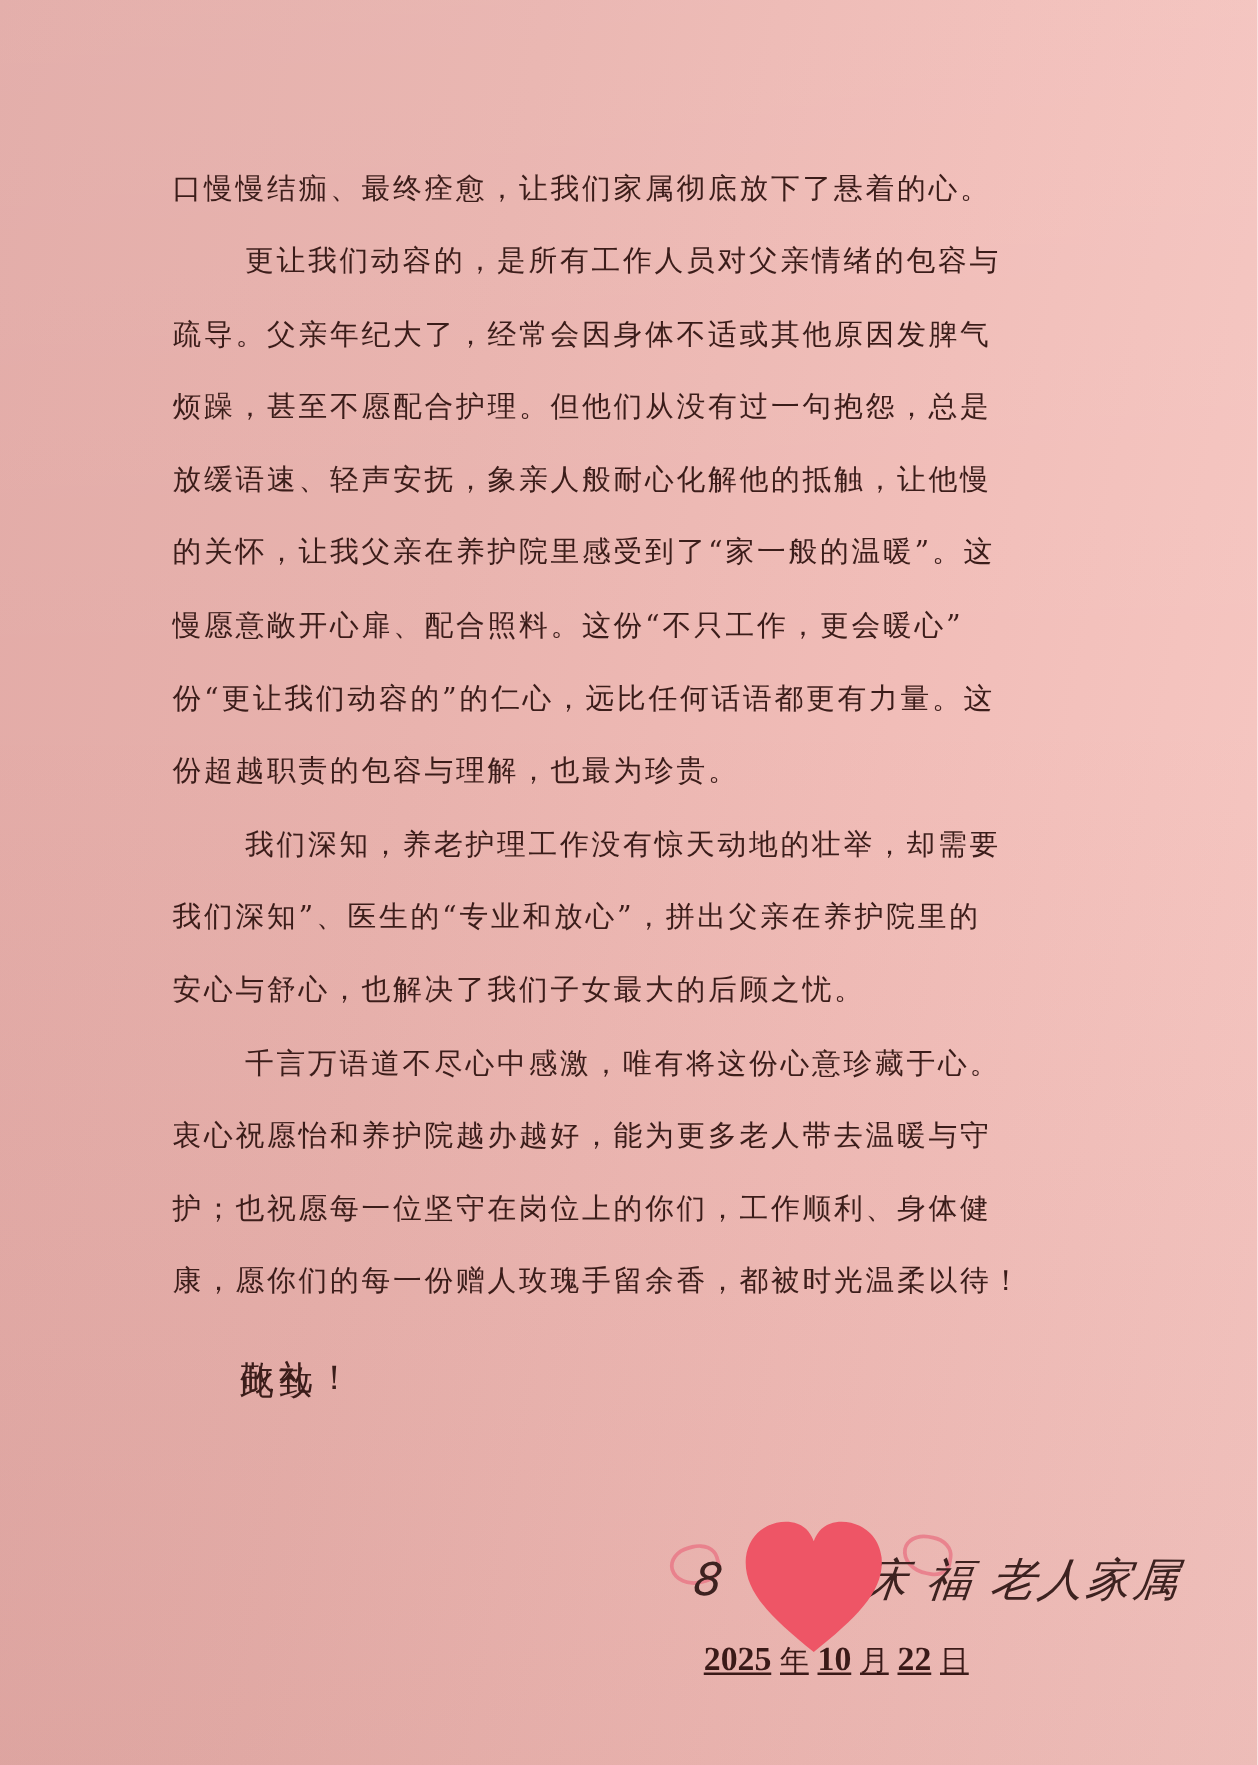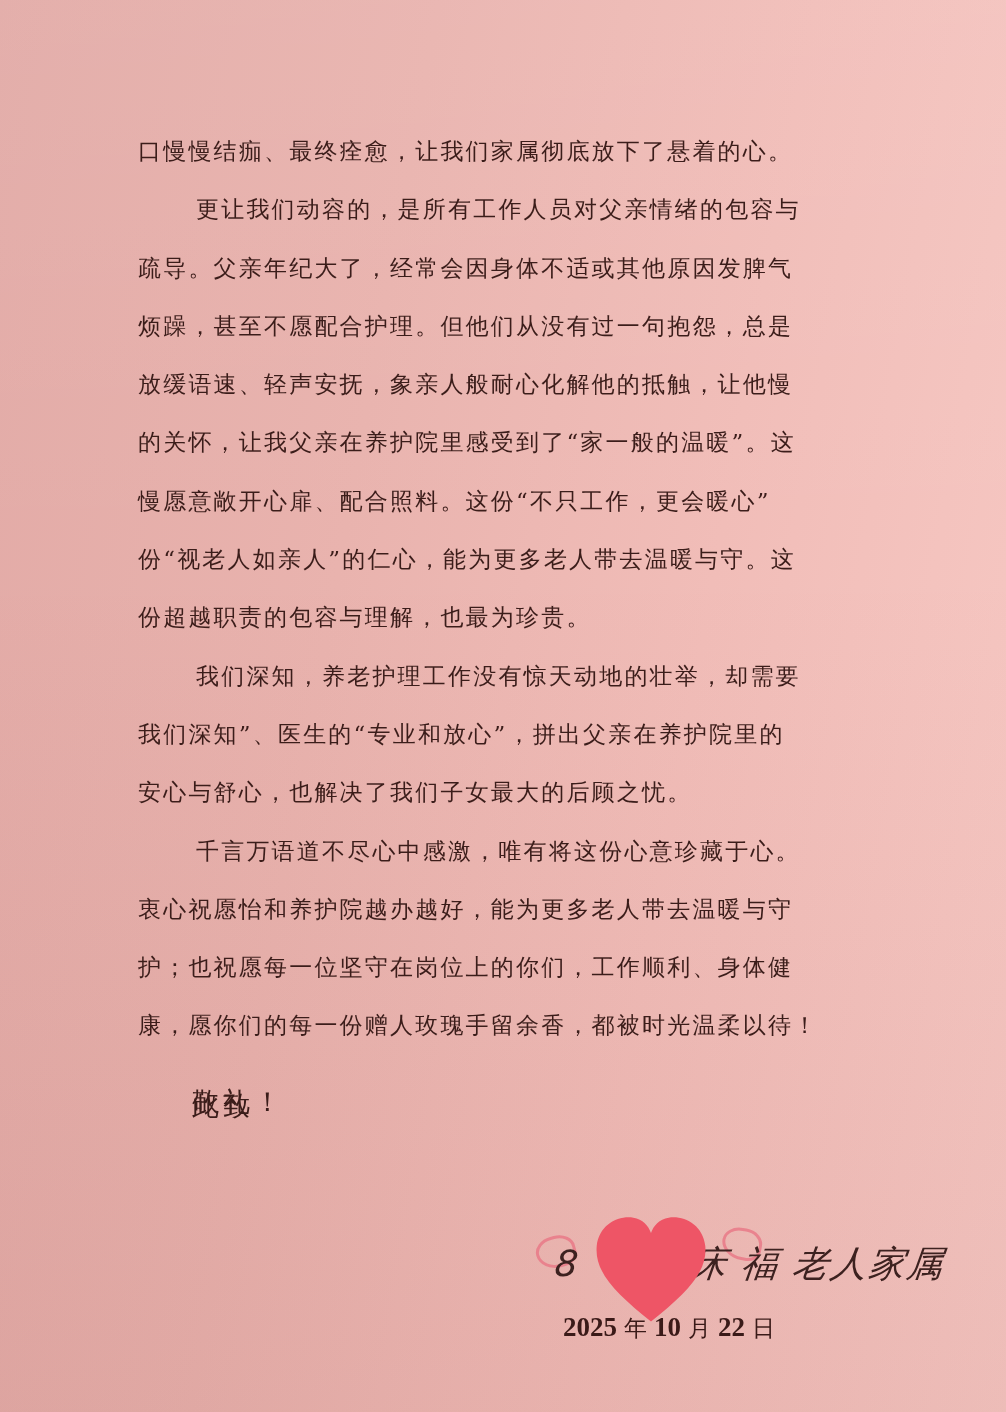--- a/index.html
+++ b/index.html
@@ -71,20 +71,21 @@
   }
   .date {
     position: absolute;
     left: 563px;
     top: 1312px;
     font-family: "Liberation Serif", "DejaVu Serif", serif;
     font-weight: bold;
     font-size: 27px;
     color: #3a1a18;
     white-space: nowrap;
+    text-decoration: underline;
   }
   .date .cjk {
     font-weight: normal;
     font-family: "DejaVu Sans", sans-serif;
     font-size: 23px;
     margin: 0 7px;
   }
 </style>
 </head>
 <body>
@@ -92,21 +93,21 @@
 <div class="page-shade"></div>
 
 <div class="letter">
   <div class="line">口慢慢结痂、最终痊愈，让我们家属彻底放下了悬着的心。</div>
   <div class="line indent">更让我们动容的，是所有工作人员对父亲情绪的包容与</div>
   <div class="line">疏导。父亲年纪大了，经常会因身体不适或其他原因发脾气</div>
   <div class="line">烦躁，甚至不愿配合护理。但他们从没有过一句抱怨，总是</div>
   <div class="line">放缓语速、轻声安抚，象亲人般耐心化解他的抵触，让他慢</div>
   <div class="line">的关怀，让我父亲在养护院里感受到了“家一般的温暖”。这</div>
   <div class="line">慢愿意敞开心扉、配合照料。这份“不只工作，更会暖心”</div>
-  <div class="line">份“视老人如亲人”的仁心，能为更多老人带去温暖与守。这</div>
+  <div class="line">份“更让我们动容的”的仁心，远比任何话语都更有力量。这</div>
   <div class="line">份超越职责的包容与理解，也最为珍贵。</div>
   <div class="line indent">我们深知，养老护理工作没有惊天动地的壮举，却需要</div>
   <div class="line">我们深知”、医生的“专业和放心”，拼出父亲在养护院里的</div>
   <div class="line">安心与舒心，也解决了我们子女最大的后顾之忧。</div>
   <div class="line indent">千言万语道不尽心中感激，唯有将这份心意珍藏于心。</div>
   <div class="line">衷心祝愿怡和养护院越办越好，能为更多老人带去温暖与守</div>
   <div class="line">护；也祝愿每一位坚守在岗位上的你们，工作顺利、身体健</div>
   <div class="line">康，愿你们的每一份赠人玫瑰手留余香，都被时光温柔以待！</div>
 </div>
 

